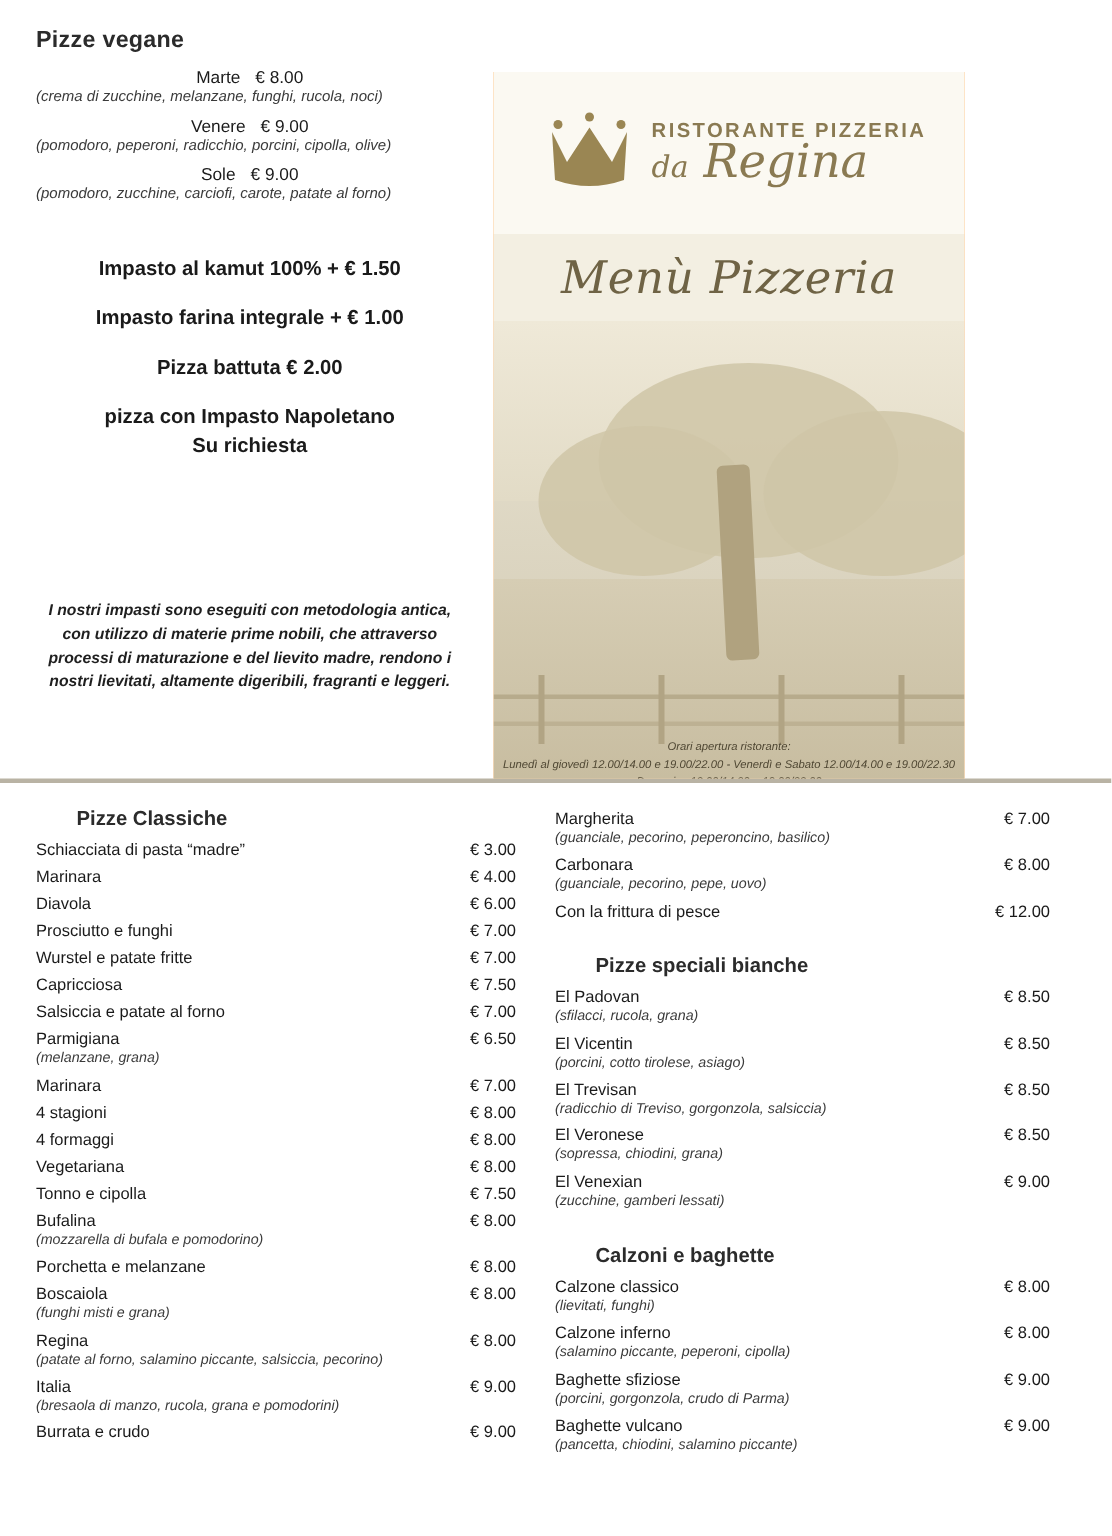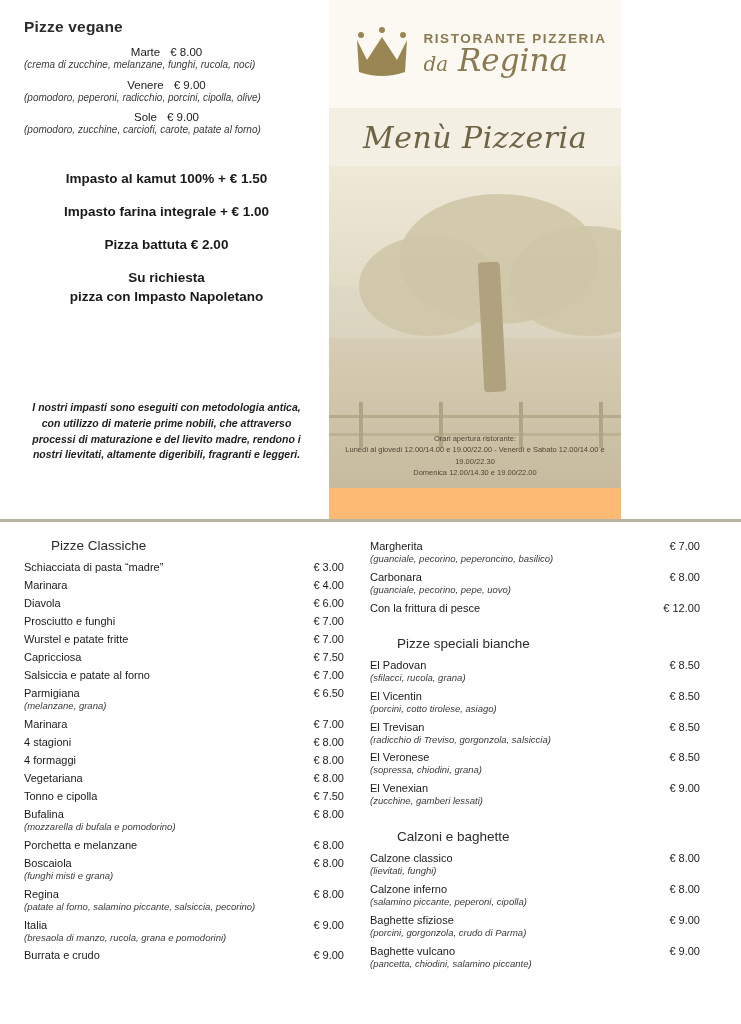--- a/index.html
+++ b/index.html
@@ -23,24 +23,25 @@
     background: #ffffff;
   }
 
   .top-left {
     width: 329px;
     padding: 18px 20px 0 24px;
     position: relative;
   }
 
   .top-right {
-    width: 292px;
+    width: 314px;
     position: relative;
     background: #fdba74;
     overflow: hidden;
+    margin-top: 48px;
   }
 
   .sec-title {
     font-size: 15.5px;
     font-weight: bold;
     color: #2b2b2b;
     margin: 0 0 10px 0;
     letter-spacing: .2px;
   }
 
@@ -182,34 +183,35 @@
   .post {
     position:absolute; bottom:40px; width:4px; height:46px; background:#b1a484;
   }
   .hours {
     position: absolute;
     left: 0; right: 0; bottom: 10px;
     text-align: center;
     font-size: 7.5px;
     color: #4f4733;
     line-height: 1.5;
+    font-style: italic;
   }
 
   
   .bottom {
     display: flex;
     padding: 16px 20px 0 24px;
     gap: 26px;
   }
   .col { width: 320px; }
   .col.right { width: 330px; }
 
   .sub-title {
     font-size: 13.5px;
-    font-weight: normal;
+    font-weight: bold;
     color: #2b2b2b;
     margin: 0 0 8px 0;
     padding-left: 27px;
   }
   .sub-title.spaced { margin-top: 22px; }
 
   .item { margin-top: 6px; }
   .item-row {
     display: flex;
     justify-content: space-between;
@@ -249,22 +251,22 @@
           <span class="pr">€ 9.00</span>
         </div>
         <div class="desc">(pomodoro, zucchine, carciofi, carote, patate al forno)</div>
       </div>
     </div>
 
     <div class="notes">
       <div class="n">Impasto al kamut 100% + € 1.50</div>
       <div class="n">Impasto farina integrale + € 1.00</div>
       <div class="n small-gap">Pizza battuta € 2.00</div>
+      <div class="req">pizza con Impasto Napoletano</div>
       <div class="req">Su richiesta</div>
-      <div class="req">pizza con Impasto Napoletano</div>
     </div>
 
     <div class="philosophy">I nostri impasti sono eseguiti con metodologia antica, con utilizzo di materie prime nobili, che attraverso processi di maturazione e del lievito madre, rendono i nostri lievitati, altamente digeribili, fragranti e leggeri.</div>
   </div>
 
   <div class="top-right">
     <div class="brand-band">
       <div class="crown">
         <svg viewBox="0 0 62 56" width="62" height="56">
           <g fill="#9a8653">

